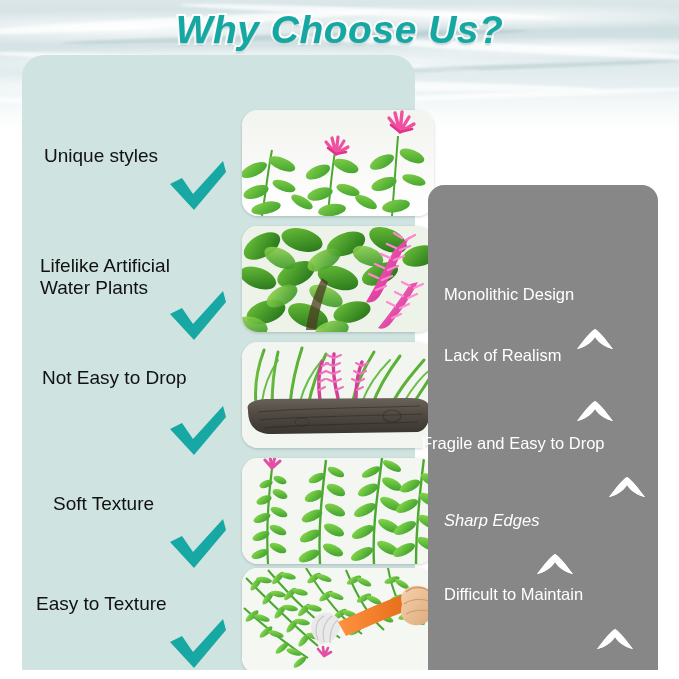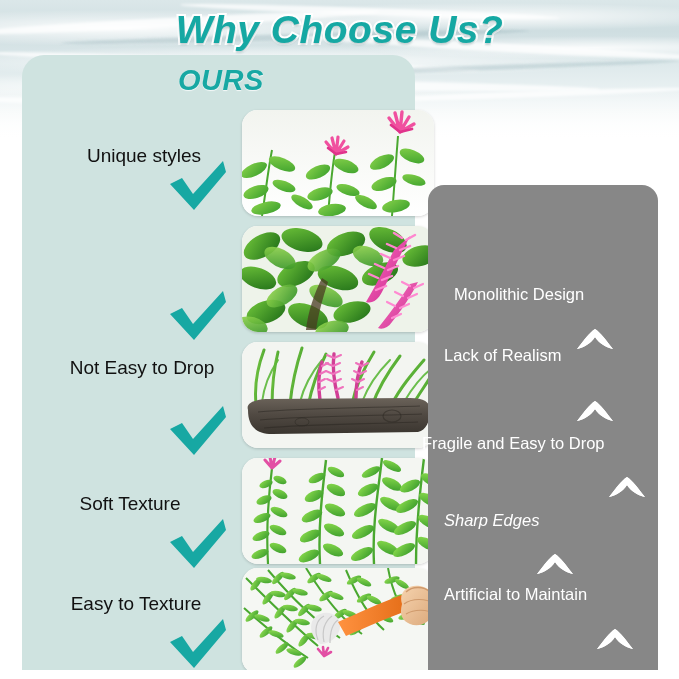--- a/index.html
+++ b/index.html
@@ -50,21 +50,21 @@
   .ours-head {
     position:absolute; left:178px; top:64px;
     font-size:29px; font-weight:bold; font-style:italic;
     color:#17a8a3; letter-spacing:.5px;
     text-shadow:0 1px 1px rgba(255,255,255,.8);
   }
 
   
   .ours-row { position:absolute; left:22px; width:393px; }
   .ours-label {
-    position:absolute; text-align:center;
+    position:absolute; 
     font-size:19px; color:#111111; line-height:1.18;
     width:200px; left:0;
   }
   .check {
     position:absolute; width:60px; height:52px;
   }
   .check svg { width:100%; height:100%; display:block; }
 
   .photo {
     position:absolute;
@@ -105,21 +105,20 @@
     <div class="ripple" style="left:-20px; top:58px;  width:500px; height:7px;  transform:rotate(2deg);"></div>
     <div class="ripple d" style="left:250px;top:66px; width:430px; height:5px;  transform:rotate(-2deg);"></div>
     <div class="ripple" style="left:40px;  top:80px;  width:560px; height:9px;  transform:rotate(1deg);"></div>
     <div class="ripple" style="left:330px; top:92px;  width:360px; height:6px;  transform:rotate(-2deg);"></div>
     <div class="ripple" style="left:-60px; top:100px; width:420px; height:7px;  transform:rotate(1.5deg);"></div>
   </div>
 
   <div class="title">Why Choose Us?</div>
 
   <div class="ours-panel"></div>
-  <div class="ours-head">OURS</div>
 
   <div class="ours-row" style="top:0;">
     <div class="ours-label" style="left:22px; top:145px;">Unique styles</div>
     <div class="check" style="left:146px; top:160px;">
       <svg viewBox="0 0 60 52">
           <path d="M2 24 L14 18 L25 34 L55 1 L58 12 L26 50 Z" fill="#17a8a3"></path>
         </svg>
     </div>
     <div class="photo" style="left:220px; top:110px;">
       <div class="scene">
@@ -169,21 +168,22 @@
               <path d="M0 0 L-9 -7 M0 0 L12 -3" stroke="#e0348c" stroke-width="2.8" stroke-linecap="round"></path>
             </g>
           </g>
         </svg>
       </div>
     </div>
   </div>
 
   <div class="ours-row" style="top:0;">
     <div class="ours-label" style="left:18px; top:255px;">
-      <br>
+      <span>Lifelike Artificial</span><br>
+      <span>Water Plants</span>
     </div>
     <div class="check" style="left:146px; top:290px;">
       <svg viewBox="0 0 60 52">
           <path d="M2 24 L14 18 L25 34 L55 1 L58 12 L26 50 Z" fill="#17a8a3"></path>
         </svg>
     </div>
     <div class="photo" style="left:220px; top:226px;">
       <div class="scene">
         <svg viewBox="0 0 192 106" preserveAspectRatio="none" style="width:100%;height:100%;display:block">
           <defs>
@@ -236,21 +236,21 @@
               <path d="M172 62 l9 -4 M166 72 l9 -4 M158 82 l9 -4 M150 92 l9 -4"></path>
               <path d="M168 60 l-8 -4 M161 70 l-8 -4 M153 80 l-8 -4"></path>
             </g>
           </g>
         </svg>
       </div>
     </div>
   </div>
 
   <div class="ours-row" style="top:0;">
-    <div class="ours-label" style="left:20px; top:357px;">Not Easy to Drop</div>
+    <div class="ours-label" style="left:20px; top:367px;">Not Easy to Drop</div>
     <div class="check" style="left:146px; top:405px;">
       <svg viewBox="0 0 60 52">
           <path d="M2 24 L14 18 L25 34 L55 1 L58 12 L26 50 Z" fill="#17a8a3"></path>
         </svg>
     </div>
     <div class="photo" style="left:220px; top:342px;">
       <div class="scene">
         <svg viewBox="0 0 192 106" preserveAspectRatio="none" style="width:100%;height:100%;display:block">
           <defs>
             <linearGradient id="wood3" x1="0" y1="0" x2="0" y2="1">
@@ -300,21 +300,21 @@
             <path d="M22 86 C66 82 126 82 176 80"></path>
           </g>
           <ellipse cx="150" cy="74" rx="9" ry="6" fill="none" stroke="#2b2722" stroke-width="1.2" opacity=".5"></ellipse>
           <ellipse cx="60" cy="80" rx="7" ry="4" fill="none" stroke="#2b2722" stroke-width="1" opacity=".45"></ellipse>
         </svg>
       </div>
     </div>
   </div>
 
   <div class="ours-row" style="top:0;">
-    <div class="ours-label" style="left:8px; top:493px;">Soft Texture</div>
+    <div class="ours-label" style="left:31px; top:493px;">Soft Texture</div>
     <div class="check" style="left:146px; top:518px;">
       <svg viewBox="0 0 60 52">
           <path d="M2 24 L14 18 L25 34 L55 1 L58 12 L26 50 Z" fill="#17a8a3"></path>
         </svg>
     </div>
     <div class="photo" style="left:220px; top:458px;">
       <div class="scene">
         <svg viewBox="0 0 192 106" preserveAspectRatio="none" style="width:100%;height:100%;display:block">
           <defs>
             <linearGradient id="g4" x1="0" y1="0" x2="1" y2="1">
@@ -501,21 +501,21 @@
             <path d="M0 0 L-6 -7 M0 0 L-1 -9 M0 0 L4 -8 M0 0 L7 -4" stroke="#e24fa4" stroke-width="2.6" stroke-linecap="round"></path>
           </g>
         </svg>
       </div>
     </div>
   </div>
 
   <div class="others-panel"></div>
 
   <div class="other-item">
-    <div class="other-label" style="left:444px; top:285px;margin-left:10px;">Monolithic Design</div>
+    <div class="other-label" style="left:444px; top:285px;">Monolithic Design</div>
     <div class="xmark" style="left:573px; top:307px;">
       <svg viewBox="0 0 44 44">
         <path d="M4 2 C12 12 16 18 22 22 C28 26 32 32 40 42
                  C32 40 26 36 22 30 C18 36 12 40 4 42
                  C12 32 16 26 22 22 C16 18 12 12 4 2 Z" fill="#ffffff"></path>
         <path d="M40 2 C32 12 28 18 22 22 C16 26 12 32 4 42
                  C12 40 18 36 22 30 C26 36 32 40 40 42
                  C32 32 28 26 22 22 C28 18 32 12 40 2 Z" fill="#ffffff"></path>
       </svg>
     </div>
@@ -557,21 +557,21 @@
                  C32 40 26 36 22 30 C18 36 12 40 4 42
                  C12 32 16 26 22 22 C16 18 12 12 4 2 Z" fill="#ffffff"></path>
         <path d="M40 2 C32 12 28 18 22 22 C16 26 12 32 4 42
                  C12 40 18 36 22 30 C26 36 32 40 40 42
                  C32 32 28 26 22 22 C28 18 32 12 40 2 Z" fill="#ffffff"></path>
       </svg>
     </div>
   </div>
 
   <div class="other-item">
-    <div class="other-label" style="left:444px; top:585px;">Artificial to Maintain</div>
+    <div class="other-label" style="left:444px; top:585px;">Difficult to Maintain</div>
     <div class="xmark" style="left:593px; top:607px;">
       <svg viewBox="0 0 44 44">
         <path d="M4 2 C12 12 16 18 22 22 C28 26 32 32 40 42
                  C32 40 26 36 22 30 C18 36 12 40 4 42
                  C12 32 16 26 22 22 C16 18 12 12 4 2 Z" fill="#ffffff"></path>
         <path d="M40 2 C32 12 28 18 22 22 C16 26 12 32 4 42
                  C12 40 18 36 22 30 C26 36 32 40 40 42
                  C32 32 28 26 22 22 C28 18 32 12 40 2 Z" fill="#ffffff"></path>
       </svg>
     </div>

